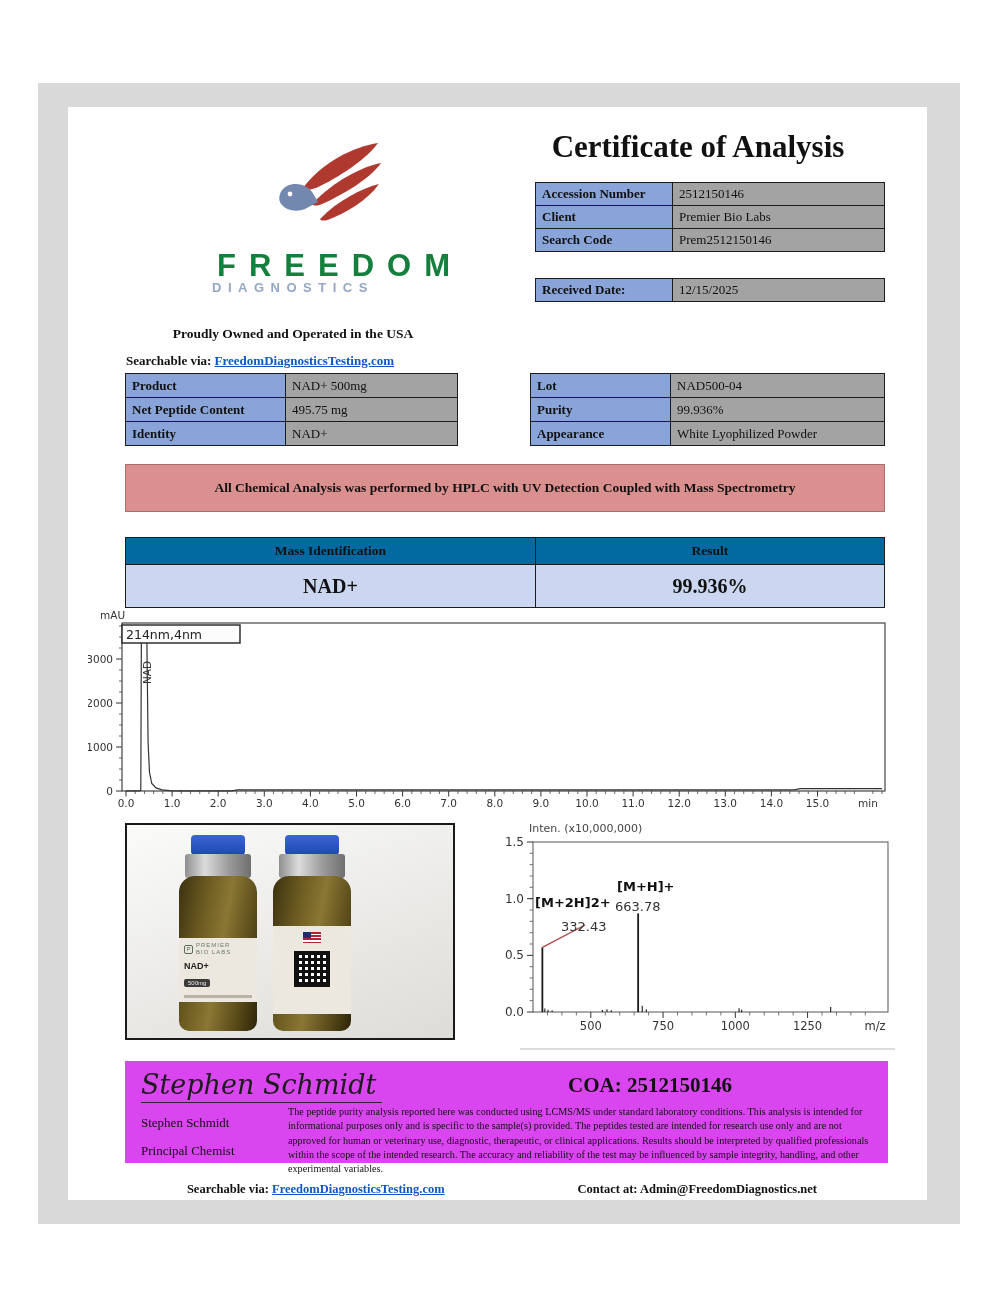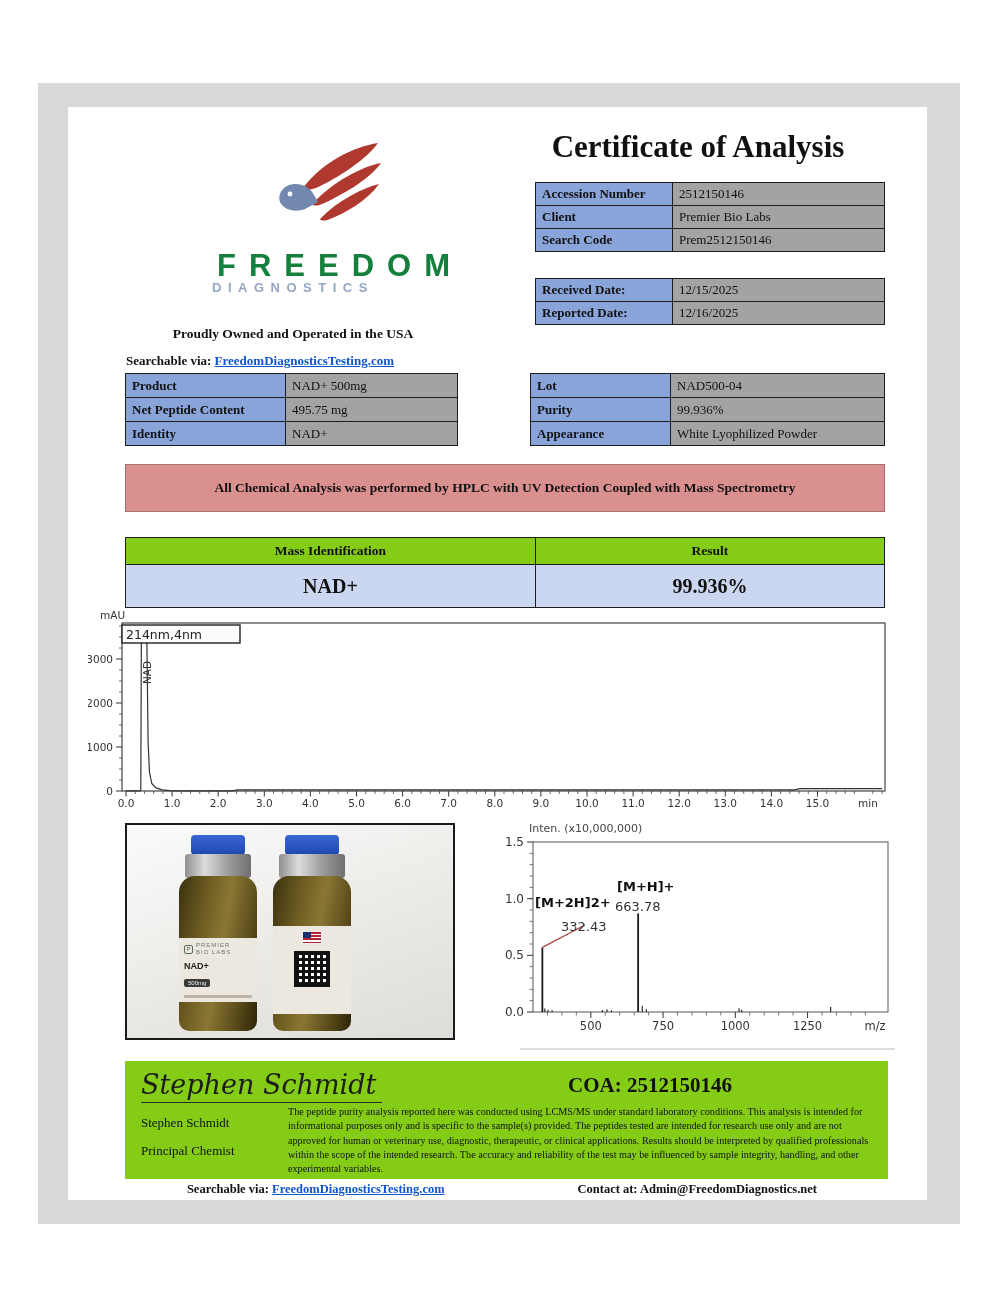--- a/index.html
+++ b/index.html
@@ -38,21 +38,21 @@
   .product-table { position:absolute; left:57px;  top:266px; width:333px; }
   .lot-table     { position:absolute; left:462px; top:266px; width:355px; }
   .product-table td, .lot-table td { height:24px; }
 
   .banner { position:absolute; left:57px; top:357px; width:760px; height:48px;
             background:#DB9090; border:1px solid #a96e6e;
             display:flex; align-items:center; justify-content:center;
             font-weight:bold; font-size:13.5px; }
 
   .mass-table { position:absolute; left:57px; top:430px; width:760px; }
-  .mass-table td.hdr { background:#84cc16; font-weight:bold; font-size:13.5px; text-align:center; height:27px; }
+  .mass-table td.hdr { background:#0369a1; font-weight:bold; font-size:13.5px; text-align:center; height:27px; }
   .mass-table td.res { background:#CBD7F0; font-weight:bold; font-size:20px; text-align:center; height:43px; }
 
   .hplc-wrap { position:absolute; left:20px; top:503px; width:802px; height:205px; }
   .ms-wrap   { position:absolute; left:437px; top:712px; width:392px; height:240px; }
   svg text { font-family:"DejaVu Sans", sans-serif; }
 
   
   .photo { position:absolute; left:57px; top:716px; width:330px; height:217px;
            border:2px solid #1a1a1a; background:linear-gradient(160deg,#fbfbfa,#e9e8e5 60%,#dddcd8); overflow:hidden; }
   .vial { position:absolute; width:78px; height:196px; top:10px; }
@@ -77,21 +77,21 @@
             font-family:"Liberation Sans",sans-serif; font-size:6px; padding:1px 4px; border-radius:2px; }
   .vline { margin-top:6px; height:3px; background:#b9b4a6; }
   .flag { width:18px; height:11px; margin:0 auto;
           background: linear-gradient(#1a2f6e,#1a2f6e) no-repeat 0 0 / 45% 55%,
                       repeating-linear-gradient(180deg,#b22234 0 1.6px,#fff 1.6px 3.2px); }
   .qr { width:36px; height:36px; margin:8px auto 0; border:2px solid #111; background:
         repeating-linear-gradient(0deg,#111 0 3px,transparent 3px 6px),
         repeating-linear-gradient(90deg,#111 0 3px,#fff 3px 6px); }
 
   
-  .sig-block { position:absolute; left:57px; top:954px; width:763px; height:118px; background:#84cc16;padding-left:28px; }
+  .sig-block { position:absolute; left:57px; top:954px; width:763px; height:102px; background:#d946ef;padding-left:28px; }
   .sig-script { position:absolute; left:16px; top:8px; font-family:"DejaVu Serif", serif;
                 font-style:italic; font-size:27px; color:#1c1c1c;
                 border-bottom:1.5px solid #2a2a2a; padding:0 6px 2px 0; }
   .sig-coa { position:absolute; left:310px; top:12px; width:430px; text-align:center;
              font-weight:bold; font-size:21px; }
   .sig-name  { position:absolute; left:16px; top:54px; font-size:13px; }
   .sig-role  { position:absolute; left:16px; top:82px; font-size:13px; }
   .sig-disc  { position:absolute; left:163px; top:44px; width:594px; font-size:10.2px; line-height:1.4; }
 
   .footer { position:absolute; left:57px; top:1075px; width:763px; display:flex; }
@@ -135,24 +135,20 @@
           <td class="val">Prem2512150146</td>
         </tr>
   </tbody>
     </table>
 
   <table class="dates-table">
     <tbody>
         <tr>
           <td class="lbl" style="width:137px">Received Date:</td>
           <td class="val">12/15/2025</td>
-        </tr>
-    <tr>
-          <td class="lbl">Reported Date:</td>
-          <td class="val">12/16/2025</td>
         </tr>
   </tbody>
     </table>
 
   <table class="product-table">
     <tbody>
         <tr>
           <td class="lbl" style="width:160px">Product</td>
           <td class="val">NAD+ 500mg</td>
         </tr>

